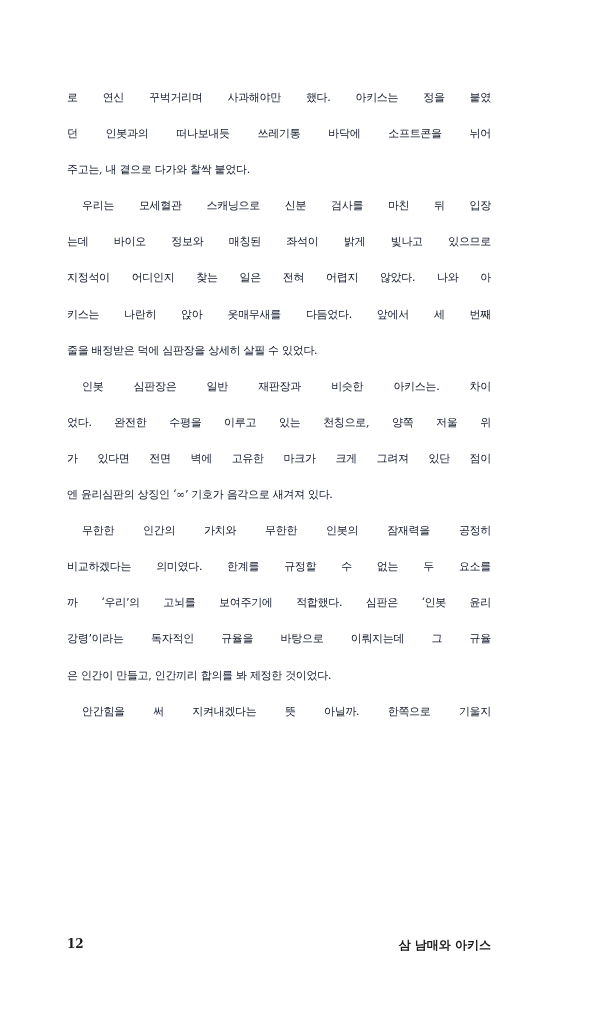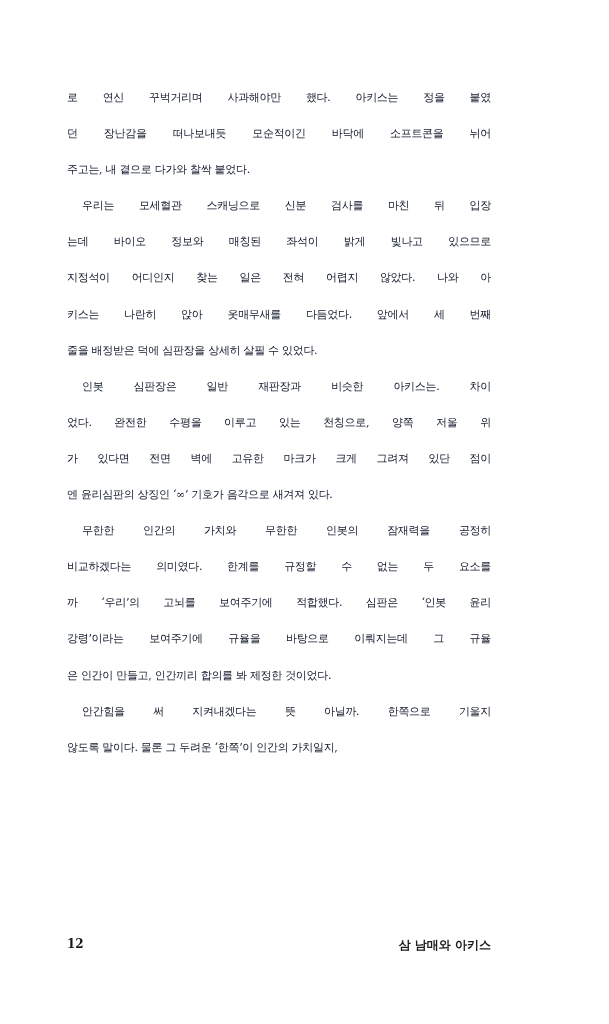--- a/index.html
+++ b/index.html
@@ -21,37 +21,36 @@
     }
     .folio { position: absolute; left: 0; top: 0; }
     .running-title { position: absolute; right: 0; top: 0; text-align: center; }
   </style>
 </head>
 <body>
 
 <div class="page">
   <div class="body-text" id="body-text">
       <span class="line">로 연신 꾸벅거리며 사과해야만 했다. 아키스는 정을 붙였</span>
-      <span class="line">던 장난감을 떠나보내듯 모순적이긴 바닥에 소프트콘을 뉘어</span>
+      <span class="line">던 인봇과의 떠나보내듯 쓰레기통 바닥에 소프트콘을 뉘어</span>
       <span class="line last">주고는, 내 곁으로 다가와 찰싹 붙었다.</span>
       <span class="line indent">우리는 모세혈관 스캐닝으로 신분 검사를 마친 뒤 입장</span>
       <span class="line">는데 바이오 정보와 매칭된 좌석이 밝게 빛나고 있으므로</span>
       <span class="line">지정석이 어디인지 찾는 일은 전혀 어렵지 않았다. 나와 아</span>
       <span class="line">키스는 나란히 앉아 옷매무새를 다듬었다. 앞에서 세 번째</span>
       <span class="line last">줄을 배정받은 덕에 심판장을 상세히 살필 수 있었다.</span>
       <span class="line indent">인봇 심판장은 일반 재판장과 비슷한 아키스는. 차이</span>
       <span class="line">었다. 완전한 수평을 이루고 있는 천칭으로, 양쪽 저울 위</span>
       <span class="line">가 있다면 전면 벽에 고유한 마크가 크게 그려져 있단 점이</span>
       <span class="line last">엔 윤리심판의 상징인 ‘∞’ 기호가 음각으로 새겨져 있다.</span>
       <span class="line indent">무한한 인간의 가치와 무한한 인봇의 잠재력을 공정히</span>
       <span class="line">비교하겠다는 의미였다. 한계를 규정할 수 없는 두 요소를</span>
       <span class="line">까 ‘우리’의 고뇌를 보여주기에 적합했다. 심판은 ‘인봇 윤리</span>
-      <span class="line">강령’이라는 보여주기에 규율을 바탕으로 이뤄지는데 그 규율</span>
+      <span class="line">강령’이라는 독자적인 규율을 바탕으로 이뤄지는데 그 규율</span>
       <span class="line last">은 인간이 만들고, 인간끼리 합의를 봐 제정한 것이었다.</span>
       <span class="line indent">안간힘을 써 지켜내겠다는 뜻 아닐까. 한쪽으로 기울지</span>
-      <span class="line last">않도록 말이다. 물론 그 두려운 ‘한쪽’이 인간의 가치일지,</span>
     </div>
 
   <div class="footer">
     <span class="folio">12</span>
     <span class="running-title">삼 남매와 아키스</span>
   </div>
 </div>
 
 </body></html>

